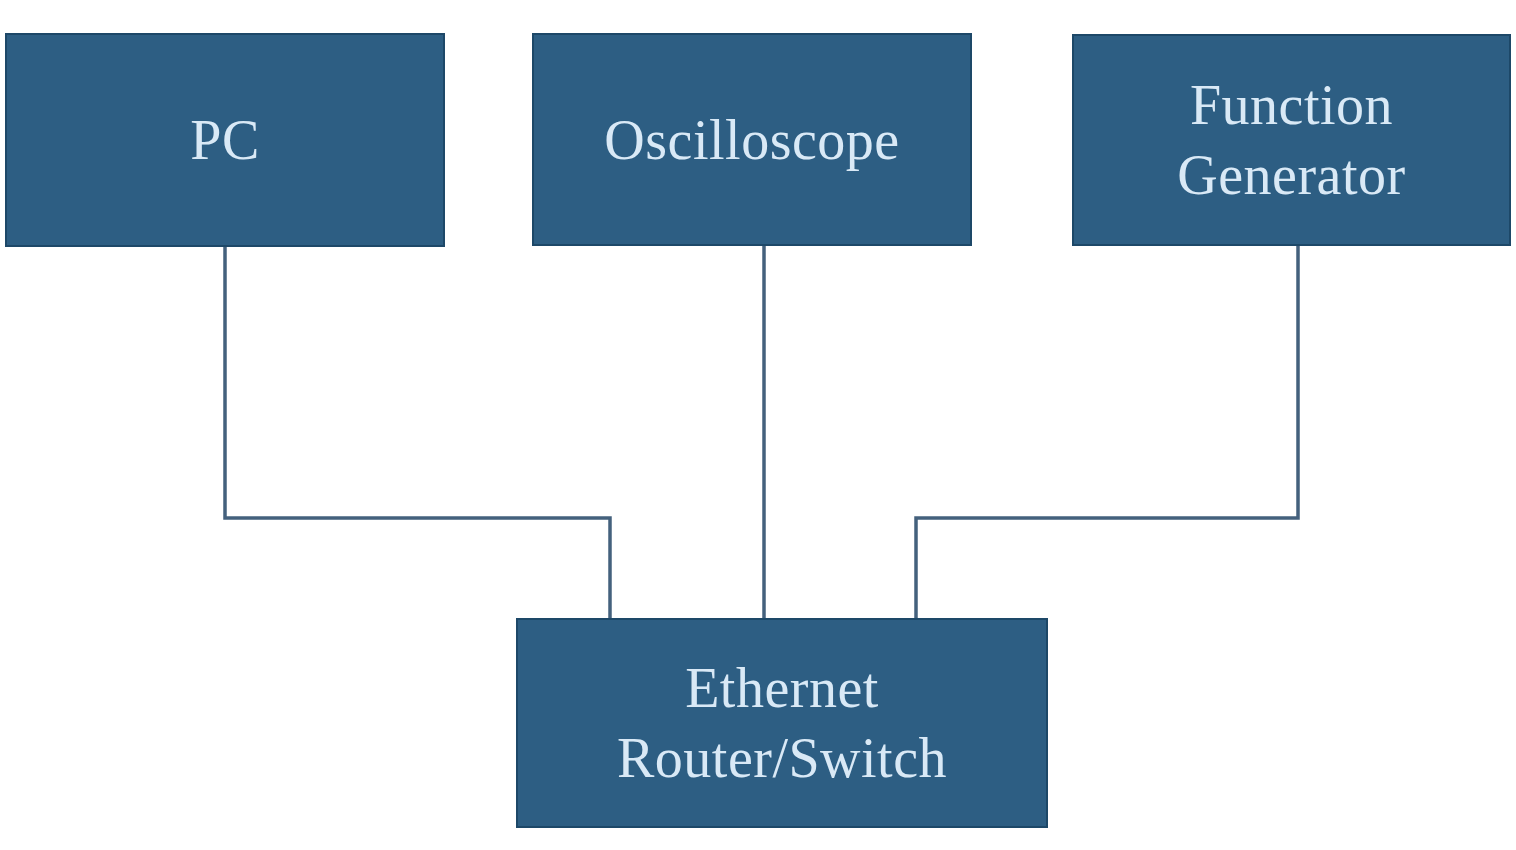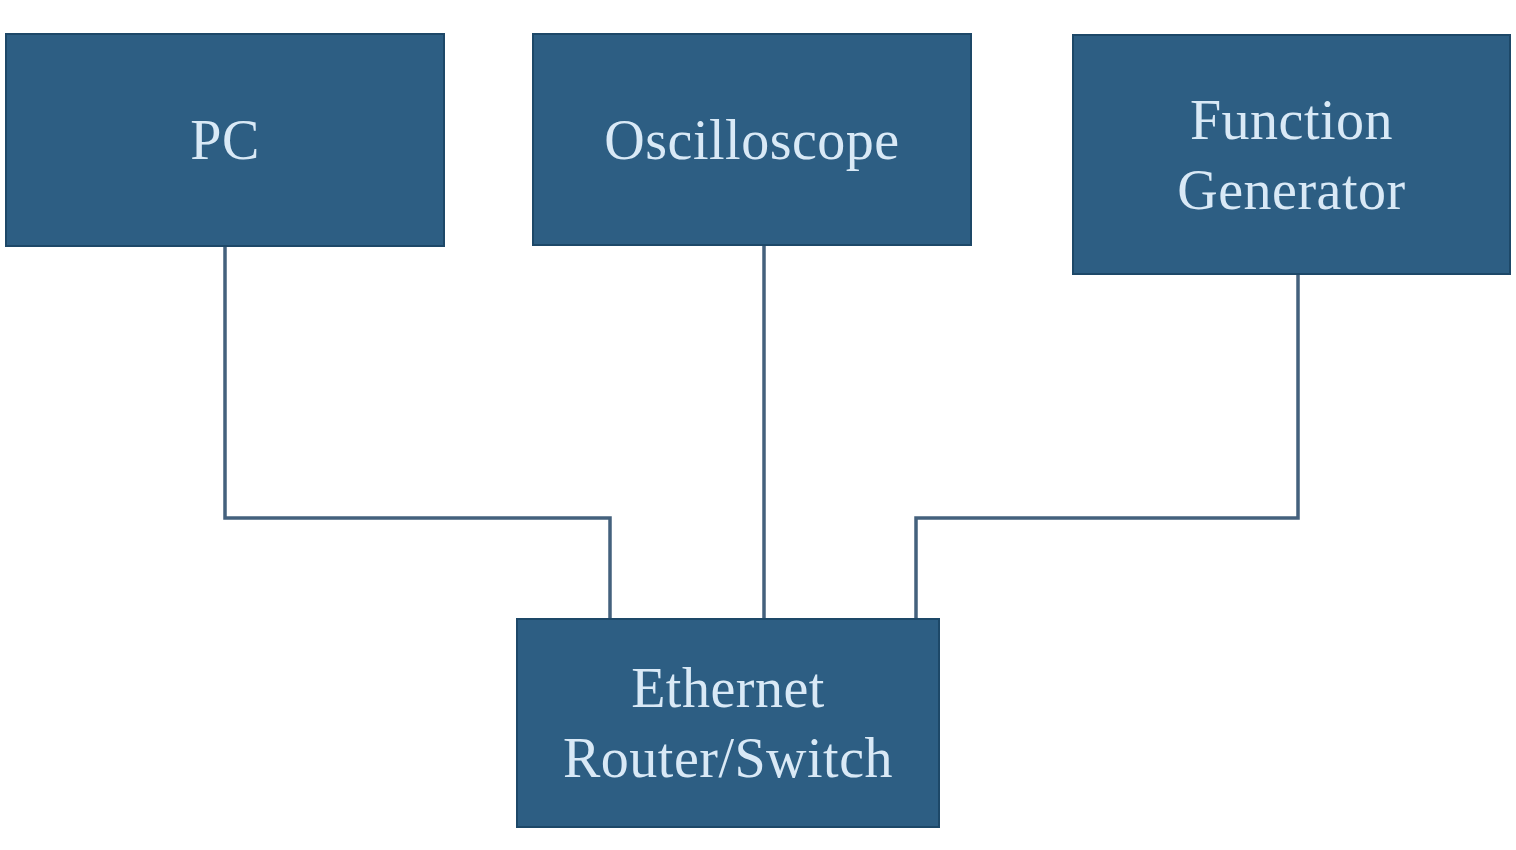--- a/index.html
+++ b/index.html
@@ -38,22 +38,22 @@
     align-items: center;
     justify-content: center;
     text-align: center;
     font-size: 56px;
     line-height: 1.25;
     letter-spacing: 0.5px;
     white-space: pre-line;
   }
   .node-pc                 { left: 5px;    top: 33px;  width: 440px; height: 214px; }
   .node-oscilloscope       { left: 532px;  top: 33px;  width: 440px; height: 213px; }
-  .node-function-generator { left: 1072px; top: 34px;  width: 439px; height: 241px; }
-  .node-router             { left: 516px;  top: 618px; width: 424px; height: 210px; }
+  .node-function-generator { left: 1072px; top: 34px;  width: 439px; height: 212px; }
+  .node-router             { left: 516px;  top: 618px; width: 532px; height: 210px; }
 </style>
 </head>
 <body>
 
 <div class="canvas">
 
   <svg class="wires" viewBox="0 0 1516 850" aria-hidden="true">
     <polyline points="225,247 225,518 610,518 610,620"></polyline>
     <polyline points="764,246 764,620"></polyline>
     <polyline points="1298,246 1298,518 916,518 916,620"></polyline>

